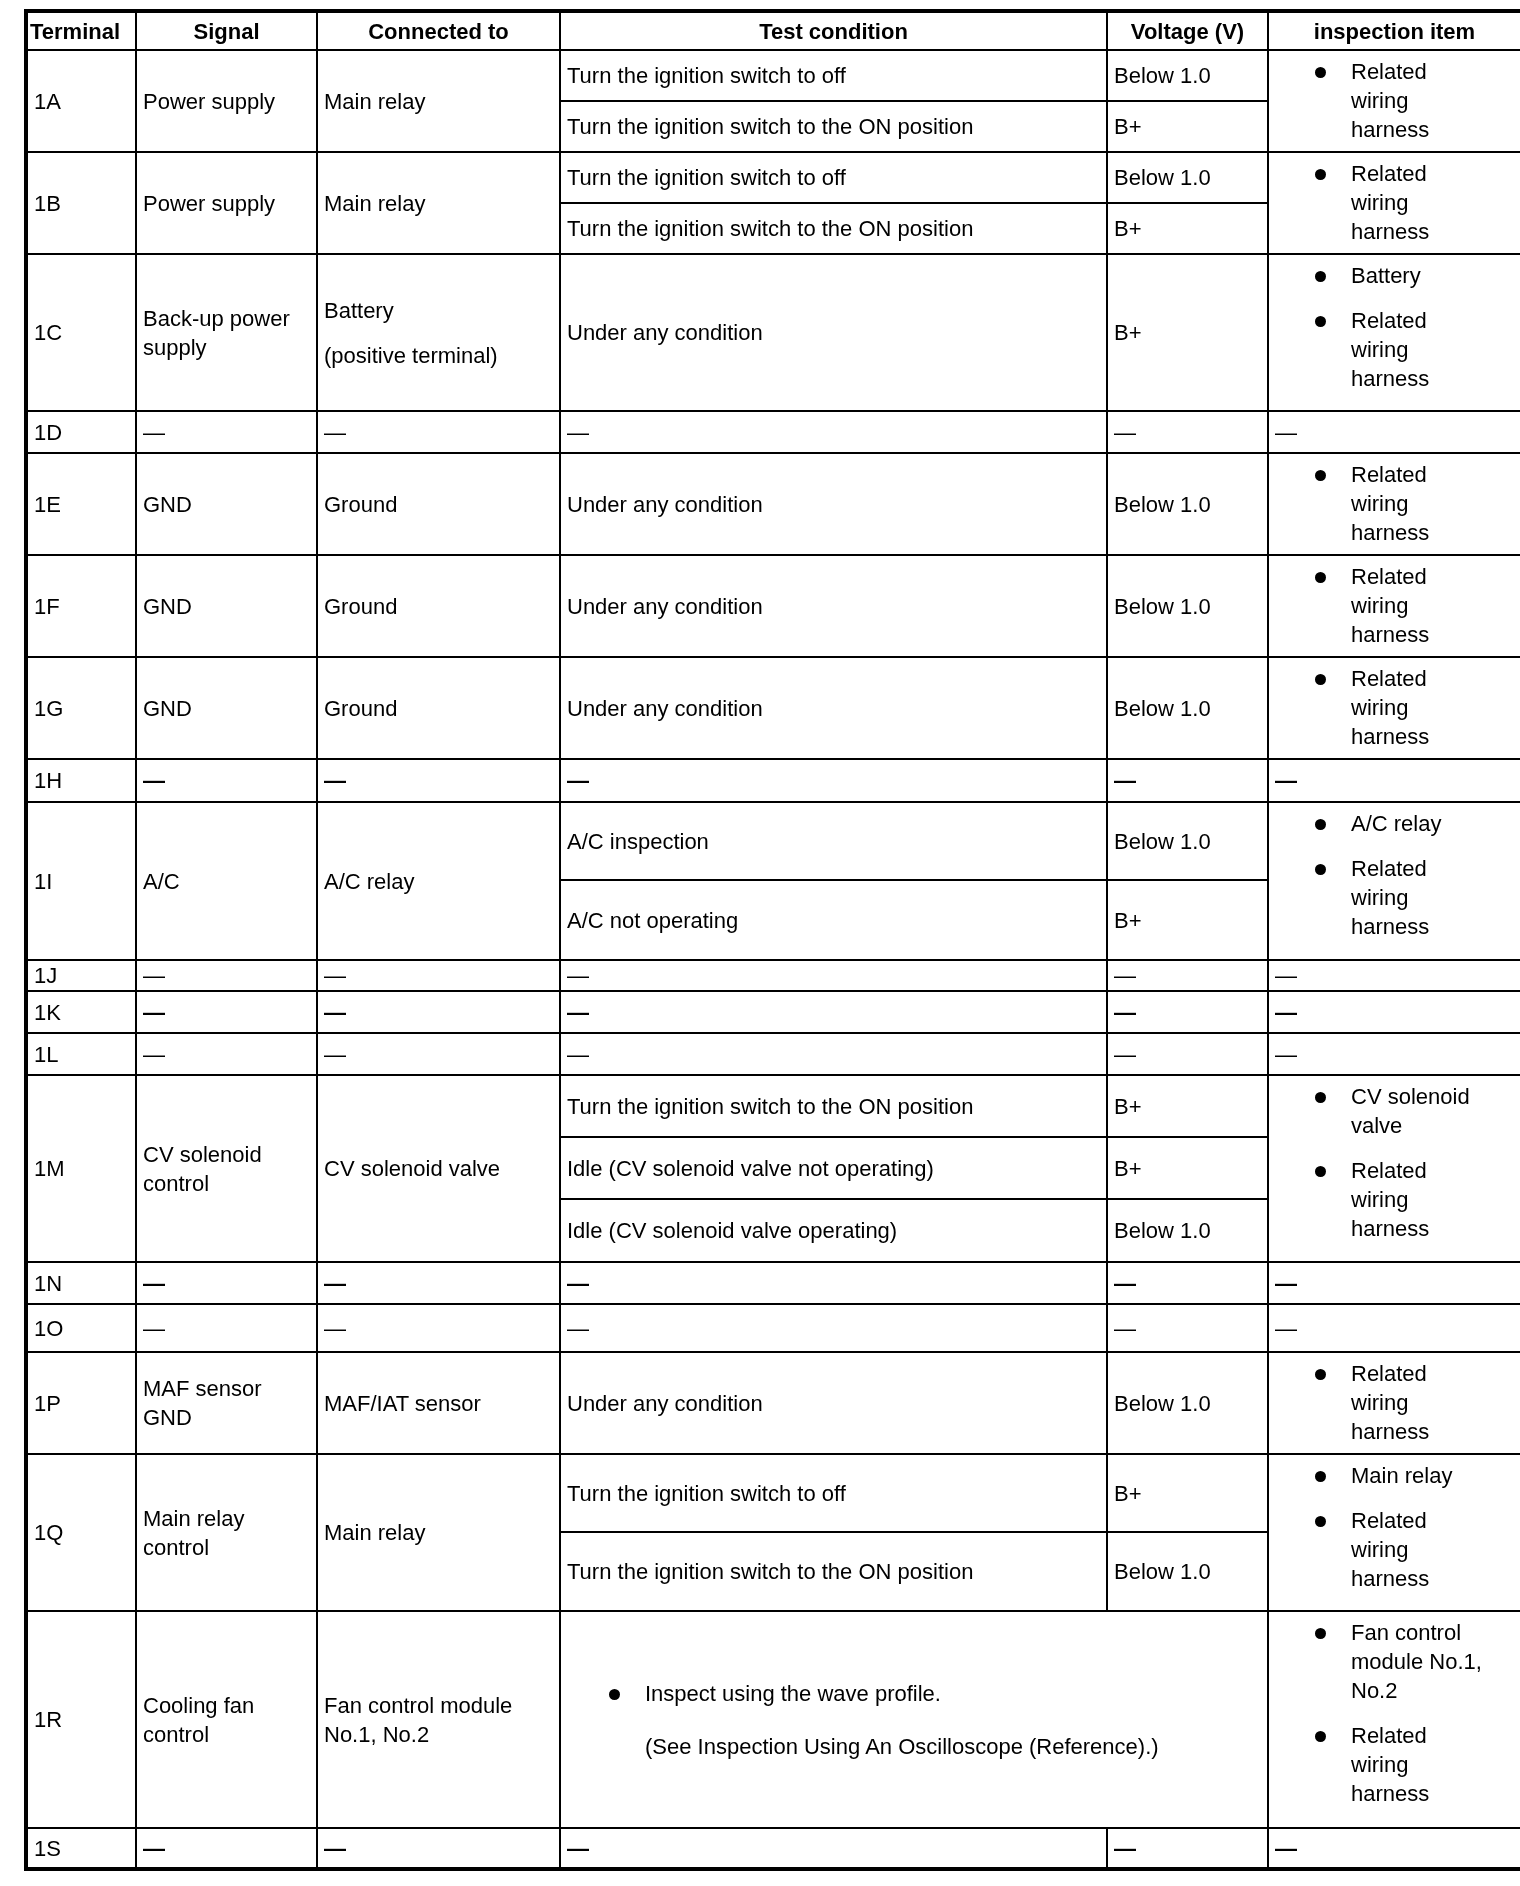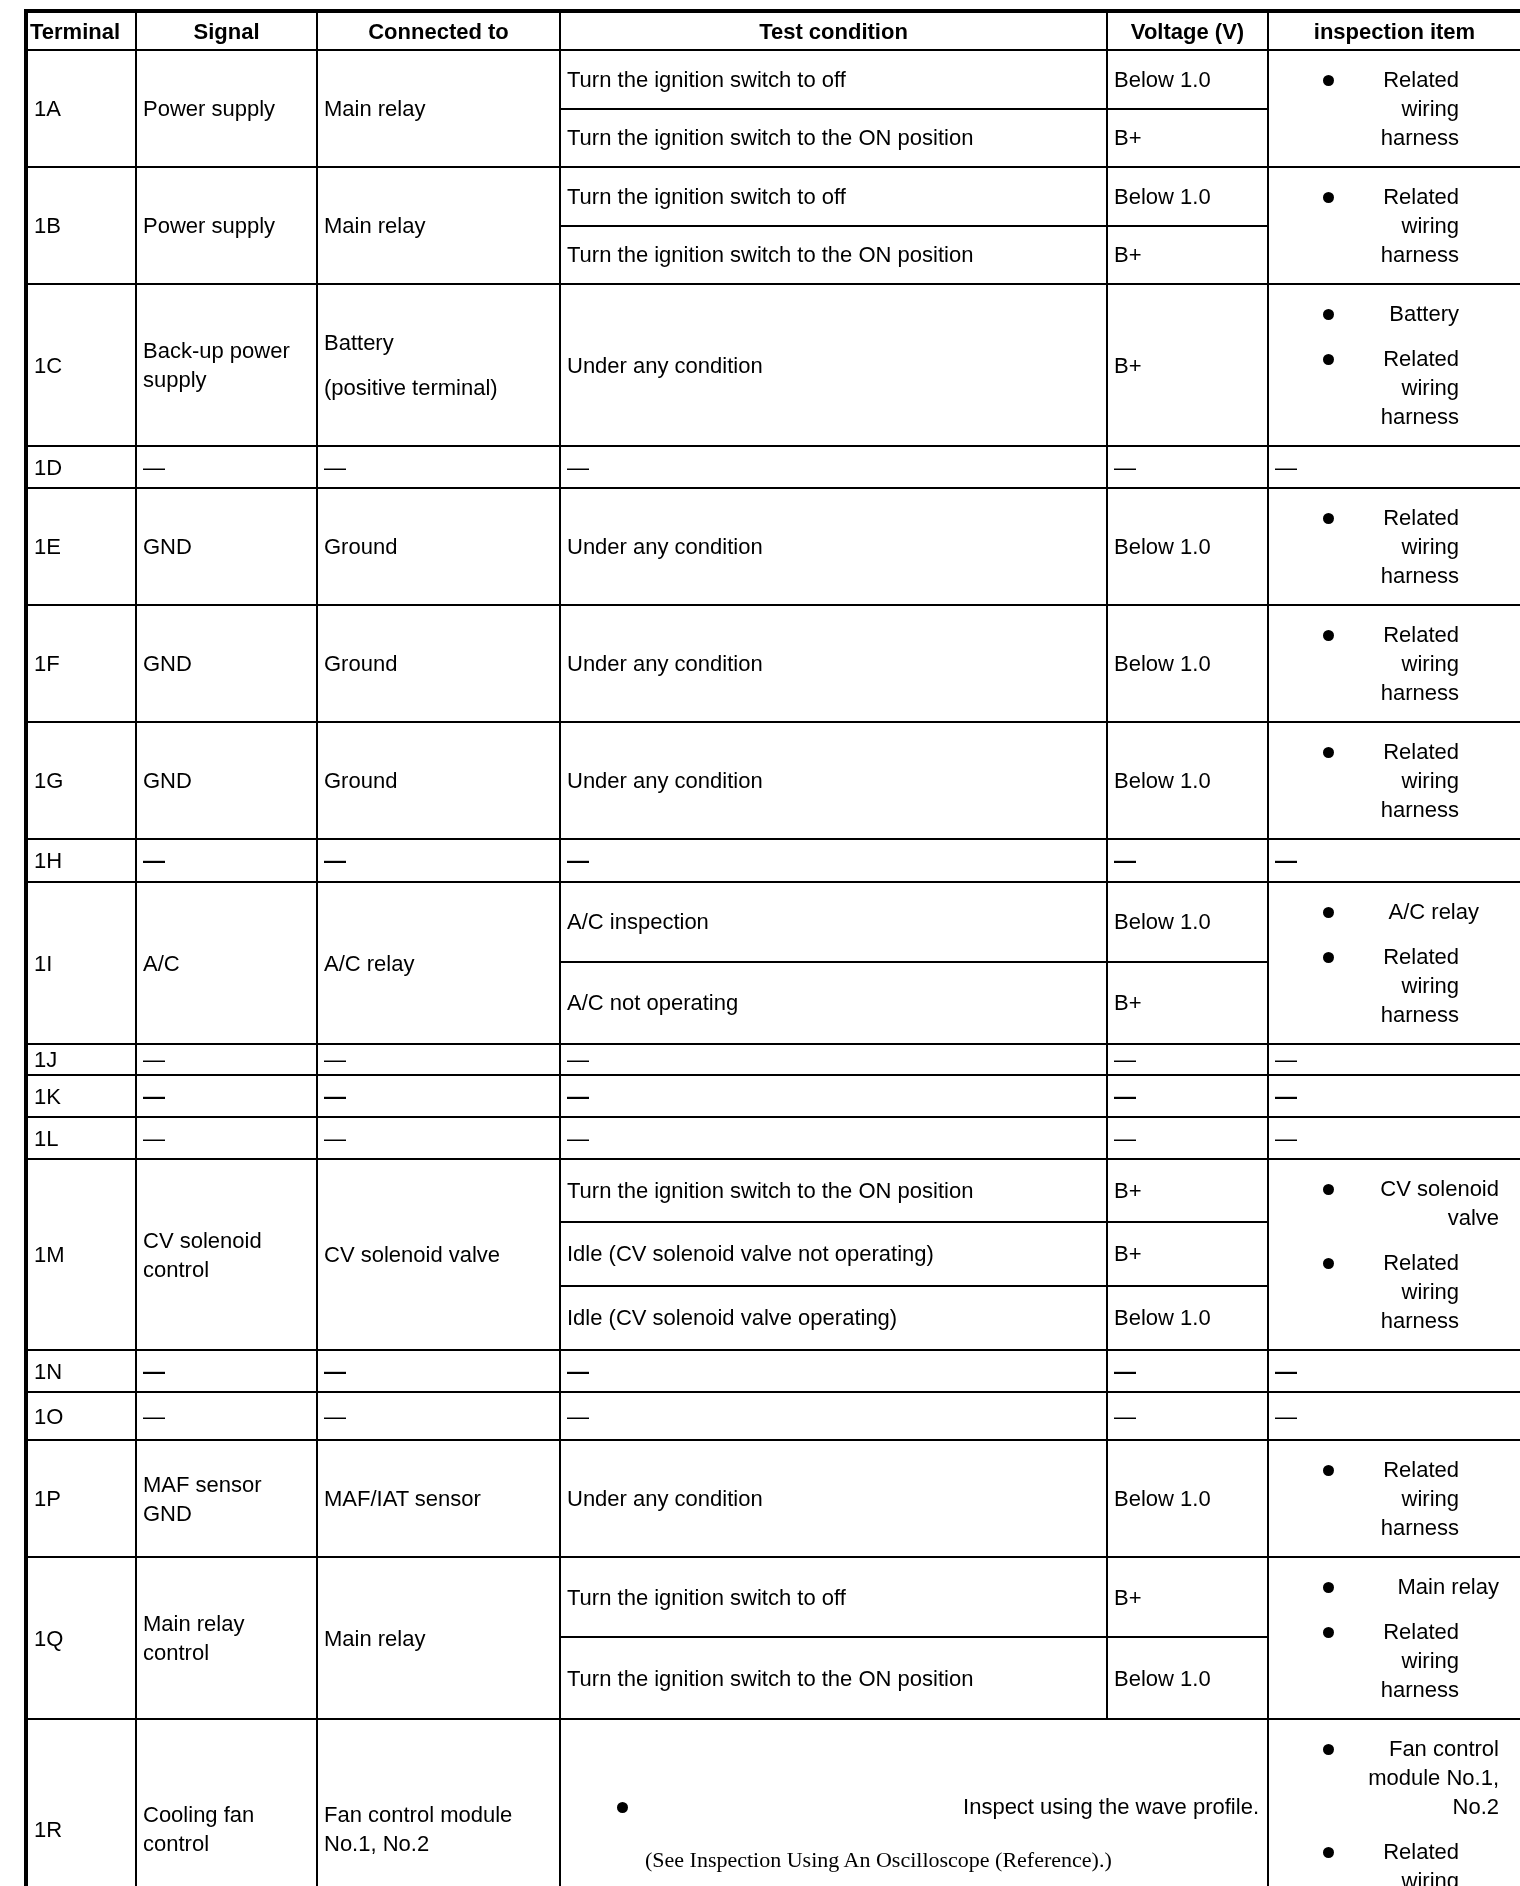--- a/index.html
+++ b/index.html
@@ -8,26 +8,26 @@
   table.spec { position:absolute; left:24px; top:9px; width:1496px;
     border-collapse:collapse; table-layout:fixed; border:4px solid #000; }
   table.spec td, table.spec th { border:2px solid #000; padding:0 0 0 6px;
     font-size:22px; line-height:29px; vertical-align:middle; text-align:left;
     font-weight:normal; overflow:hidden; }
   table.spec th { font-weight:bold; text-align:center; padding:0; height:36px; }
   col.c-term { width:110px; } col.c-sig { width:181px; } col.c-conn { width:243px; }
   col.c-cond { width:547px; } col.c-volt { width:161px; } col.c-insp { width:254px; }
   .insp { padding:6px 0 6px 0 !important; vertical-align:top !important; }
   ul.bl { list-style:none; margin:0; padding:0 0 0 38px; }
-  ul.bl li { position:relative; padding-left:44px; margin:8px;text-align:right; }
+  ul.bl li { position:relative; padding-left:44px; margin:0; }
   ul.bl li + li { margin-top:16px; }
   ul.bl li::before { content:""; position:absolute; left:8px; top:10px; width:11px; height:11px;
     border-radius:50%; background:#000; }
   .cond-note ul.bl { padding-left:34px; }
-  .cond-note .sub { padding-left:78px; margin-top:24px;font-family:Liberation Serif, serif; }
+  .cond-note .sub { padding-left:78px; margin-top:24px; }
   .gap-line span { display:block; }
   .gap-line span + span { margin-top:16px; }
 </style>
 </head>
 <body>
 
 <table class="spec">
   <colgroup>
     <col class="c-term">
       <col class="c-sig">

